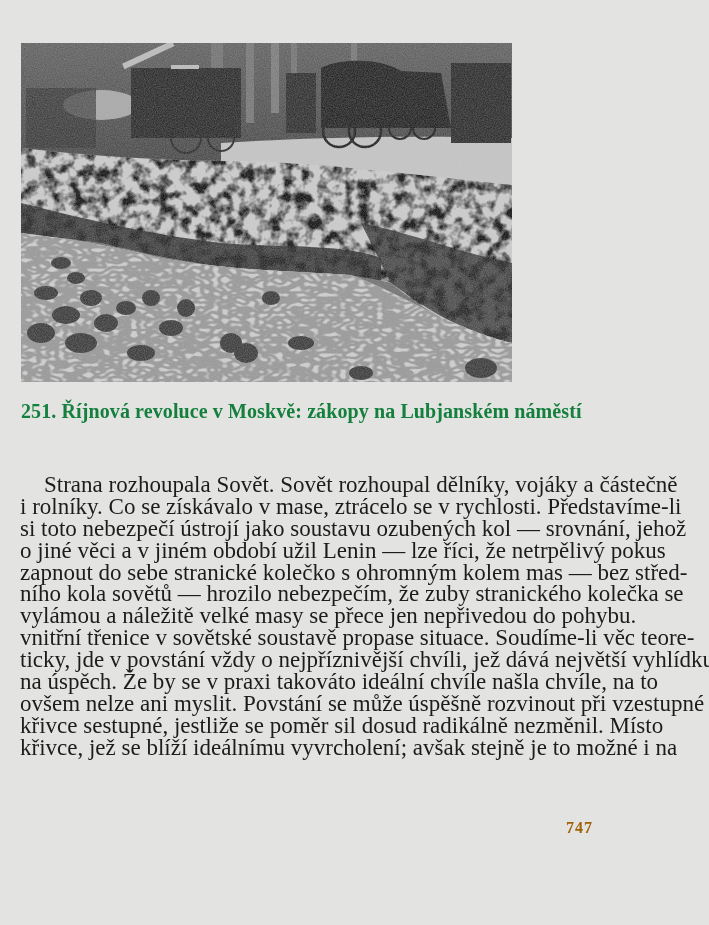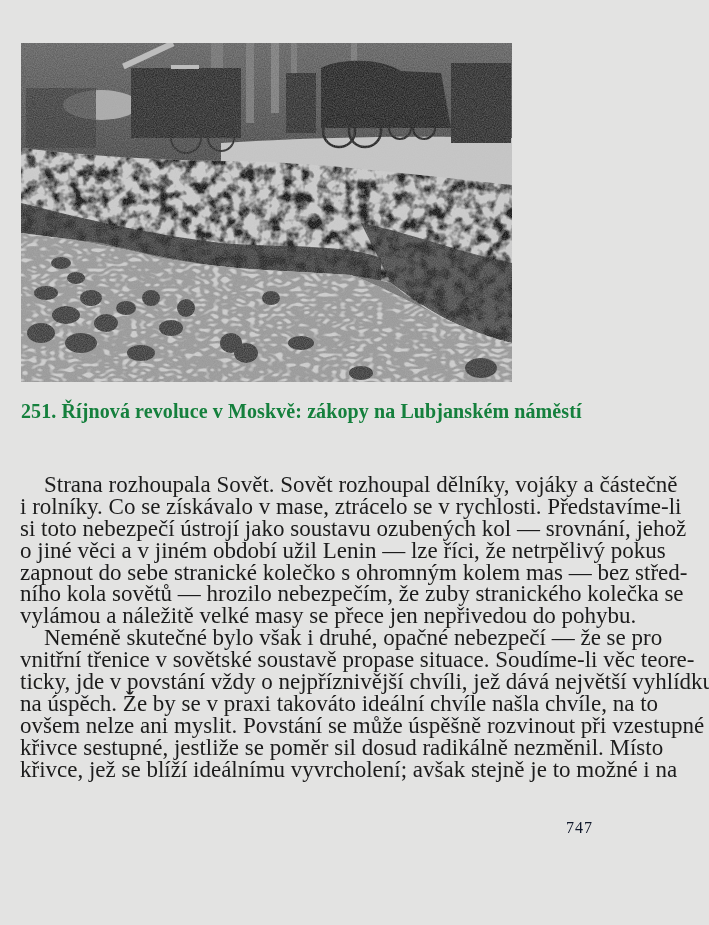--- a/index.html
+++ b/index.html
@@ -42,22 +42,22 @@
     text-align: justify;
     text-align-last: justify;
     white-space: nowrap;
   }
   .line.first { text-indent: 24px; }
   .line.last { text-align-last: left; }
   .page-number {
     position: absolute;
     left: 566px; top: 819px;
     font-size: 16px;
-    font-weight: normal;
-    color: #0f172a;
+    font-weight: bold;
+    color: #a16207;
     letter-spacing: 1px;
   }
 </style>
 </head>
 <body>
 
 <div class="photo">
   <svg viewBox="0 0 491 339" preserveAspectRatio="none">
     <defs>
       <filter id="grain" x="0" y="0" width="100%" height="100%">
@@ -155,21 +155,20 @@
   <div class="para">
     <span class="line first">Strana rozhoupala Sovět. Sovět rozhoupal dělníky, vojáky a částečně</span>
     <span class="line">i rolníky. Co se získávalo v mase, ztrácelo se v rychlosti. Představíme-li</span>
     <span class="line">si toto nebezpečí ústrojí jako soustavu ozubených kol — srovnání, jehož</span>
     <span class="line">o jiné věci a v jiném období užil Lenin — lze říci, že netrpělivý pokus</span>
     <span class="line">zapnout do sebe stranické kolečko s ohromným kolem mas — bez střed-</span>
     <span class="line">ního kola sovětů — hrozilo nebezpečím, že zuby stranického kolečka se</span>
     <span class="line last">vylámou a náležitě velké masy se přece jen nepřivedou do pohybu.</span>
   </div>
   <div class="para">
-    <span class="line first">Neméně skutečné bylo však i druhé, opačné nebezpečí — že se pro</span>
     <span class="line">vnitřní třenice v sovětské soustavě propase situace. Soudíme-li věc teore-</span>
     <span class="line">ticky, jde v povstání vždy o nejpříznivější chvíli, jež dává největší vyhlídku</span>
     <span class="line">na úspěch. Že by se v praxi takováto ideální chvíle našla chvíle, na to</span>
     <span class="line">ovšem nelze ani myslit. Povstání se může úspěšně rozvinout při vzestupné</span>
     <span class="line">křivce sestupné, jestliže se poměr sil dosud radikálně nezměnil. Místo</span>
     <span class="line">křivce, jež se blíží ideálnímu vyvrcholení; avšak stejně je to možné i na</span>
   </div>
 </div>
 
 <div class="page-number">747</div>

